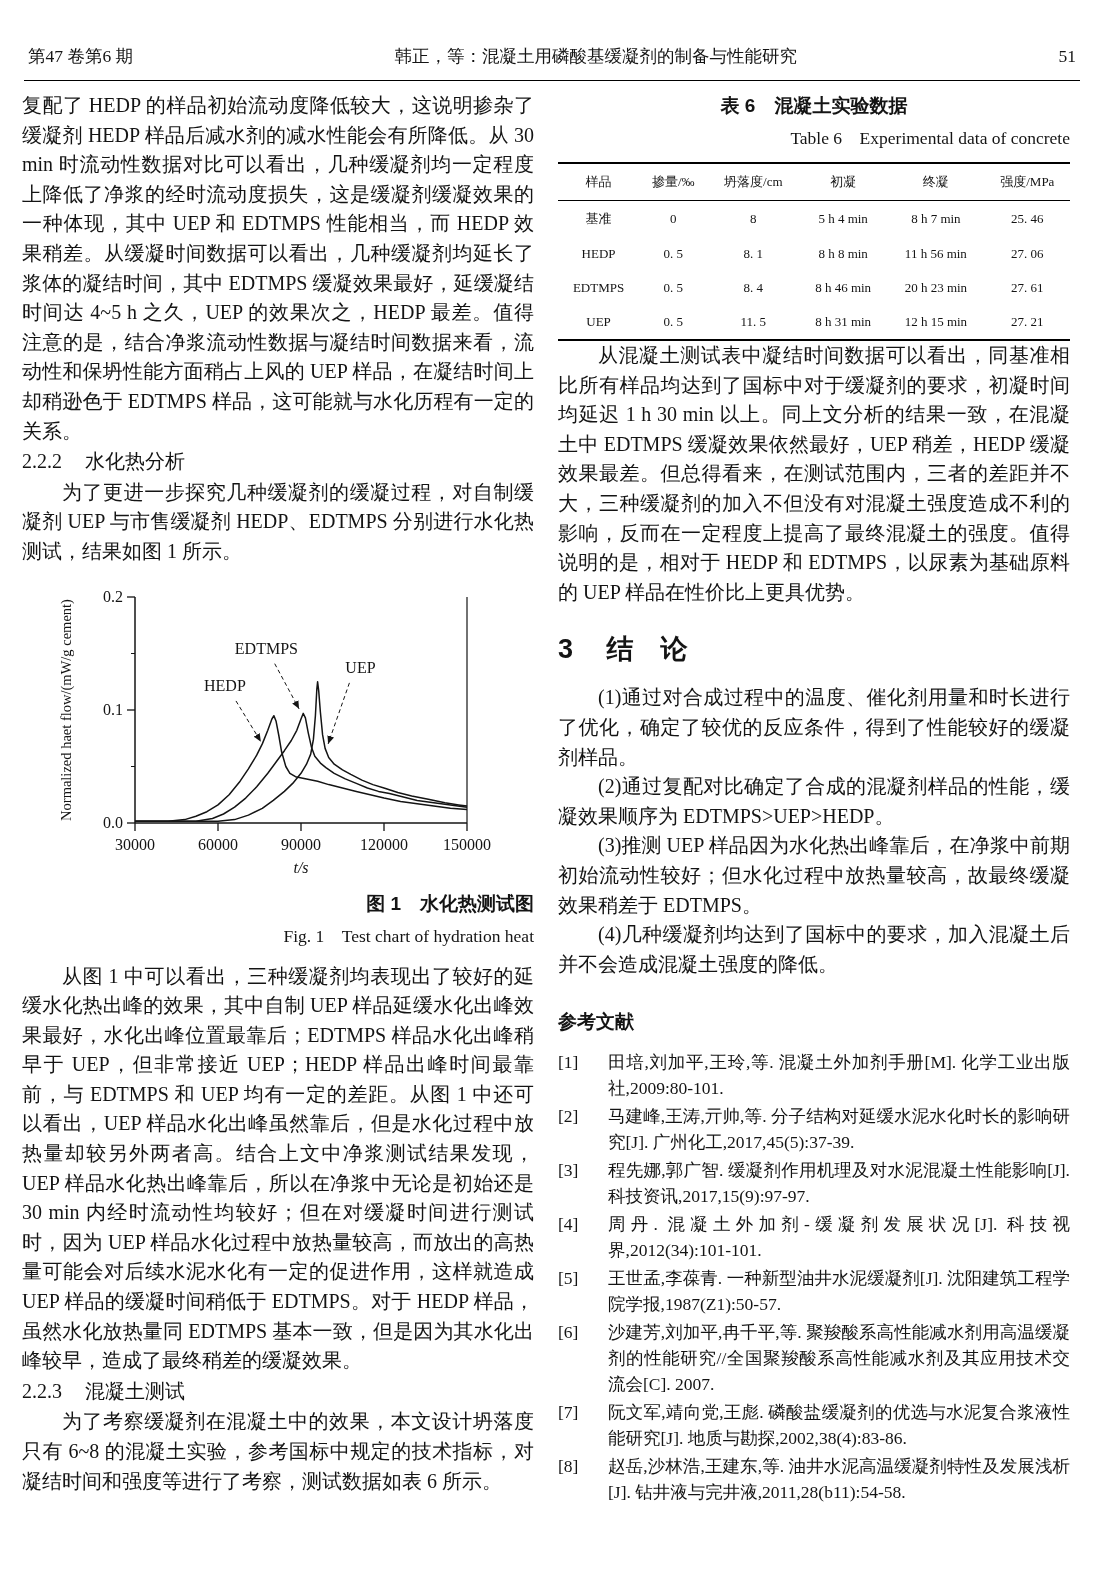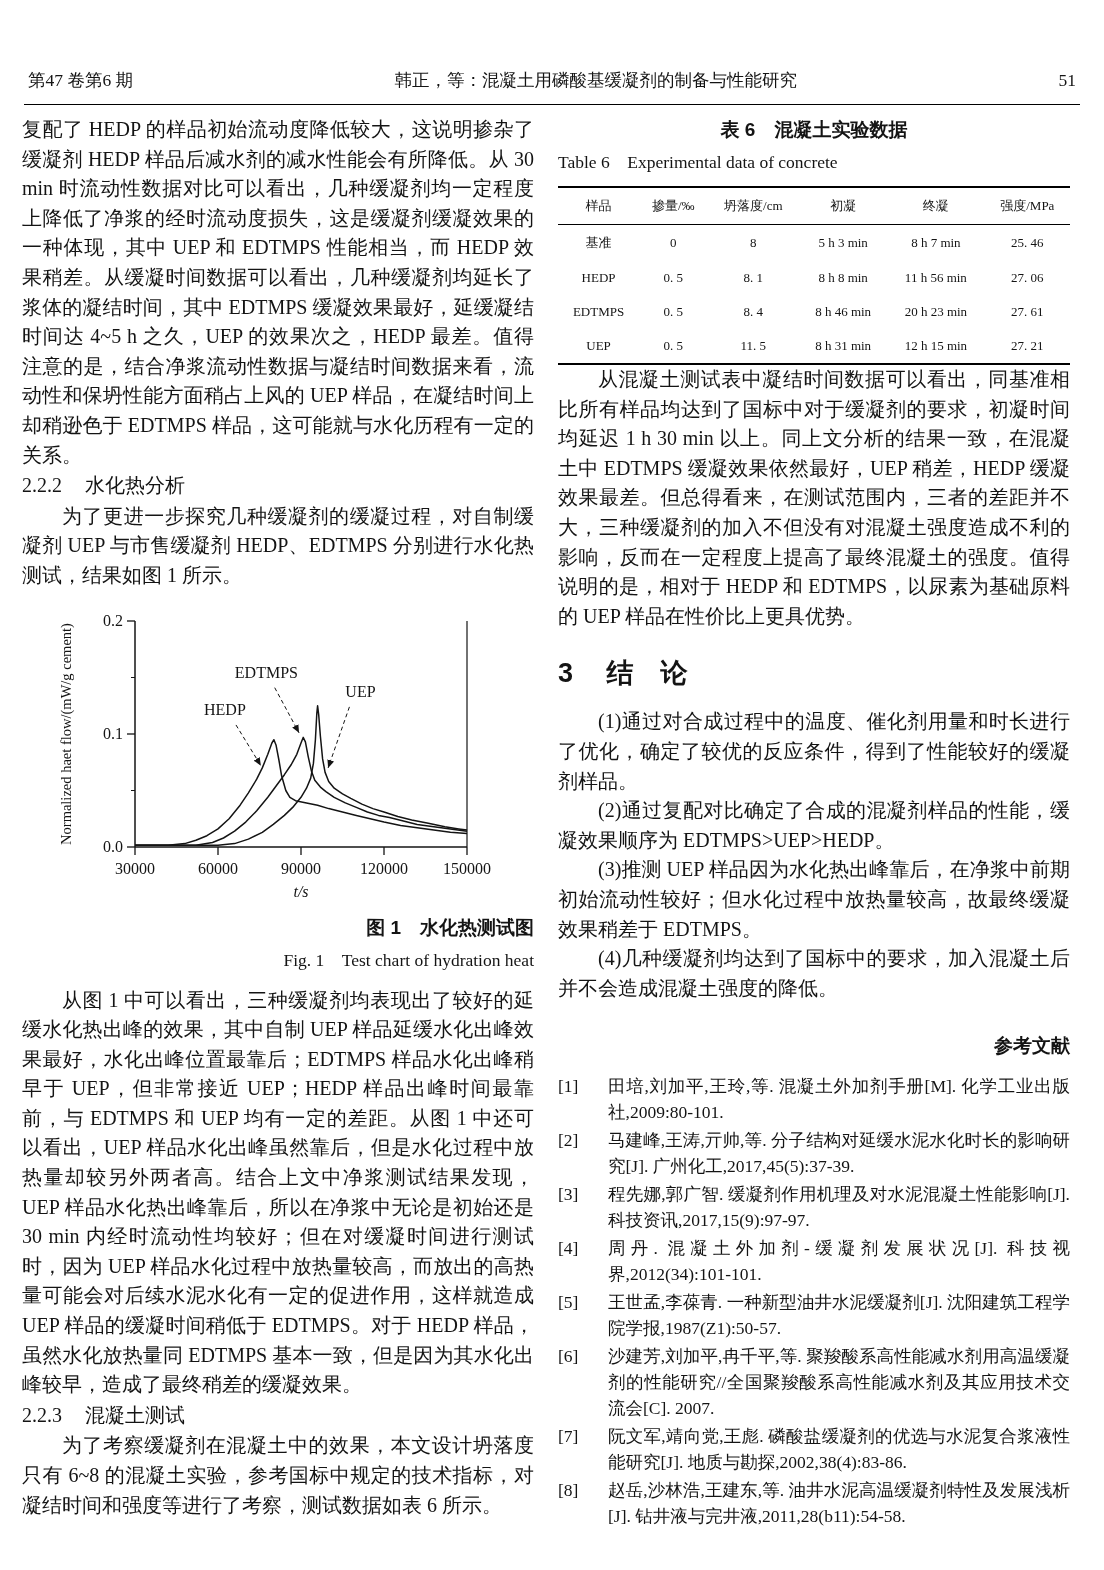--- a/index.html
+++ b/index.html
@@ -3,51 +3,51 @@
 <meta charset="utf-8">
 <style>
   html,body{margin:0;padding:0;background:#ffffff;}
   .page{
     position:relative;width:1104px;height:1570px;margin:0 auto;background:#fff;
     font-family:"Liberation Serif","DejaVu Serif",serif;color:#141414;overflow:hidden;
     box-sizing:border-box;
   }
   .pg-header{
     display:flex;justify-content:space-between;align-items:baseline;
-    margin:0 24px;padding:68px 4px 12px 4px;
+    margin:0 24px;padding:44px 4px 12px 4px;
     border-bottom:1.8px solid #000;font-size:17.5px;
   }
   .pg-header .mid{flex:1;text-align:center;}
   .cols{display:flex;gap:24px;padding:10px 34px 0 22px;}
   .col{width:518px;box-sizing:border-box;}
   p.body{font-size:20px;line-height:29.6px;text-align:justify;margin:0;}
   .indent{text-indent:2em;}
   h4.subsec{font-size:20px;font-weight:normal;margin:1px 0;line-height:29.6px;}
   h4.subsec .num{margin-right:18px;}
   figure{margin:8px 0 2px 0;text-align:center;}
   figure svg{display:inline-block;}
   .cap-zh{text-align:right;font-weight:bold;font-size:19px;margin-top:10px;font-family:"Liberation Sans","DejaVu Sans",sans-serif;}
   .cap-en{text-align:right;font-size:17.5px;margin-top:7px;margin-bottom:14px;}
   .tbl-cap-zh{text-align:center;font-weight:bold;font-size:19px;margin-top:2px;font-family:"Liberation Sans","DejaVu Sans",sans-serif;}
-  .tbl-cap-en{text-align:left;font-size:17.5px;margin-top:7px;}
+  .tbl-cap-en{text-align:right;font-size:17.5px;margin-top:7px;}
   table.exp{
     width:100%;border-collapse:collapse;margin-top:12px;font-size:13px;
     border-top:2.4px solid #000;border-bottom:2.4px solid #000;
   }
   table.exp th,table.exp td{font-weight:normal;text-align:center;padding:9px 2px;white-space:nowrap;}
   table.exp thead tr{border-bottom:1.4px solid #000;}
   .after-table{margin-top:14px;}
   h2.concl{
     font-size:27px;font-weight:bold;margin:24px 0 16px 0;
     font-family:"Liberation Sans","DejaVu Sans",sans-serif;
   }
   h2.concl .num{margin-right:26px;}
   .concl-item{margin:0;}
   .ref-head{
-    text-align:right;font-weight:bold;font-size:19px;margin:30px 0 14px 0;
+    text-align:left;font-weight:bold;font-size:19px;margin:30px 0 14px 0;
     font-family:"Liberation Sans","DejaVu Sans",sans-serif;
   }
   ol.refs{list-style:none;margin:0;padding:0;font-size:17.5px;line-height:26px;}
   ol.refs li{display:flex;margin:0 0 2px 0;}
   .ref-label{flex:none;width:50px;}
   .ref-text{flex:1;text-align:justify;}
 </style>
 </head>
 <body>
 
@@ -140,21 +140,21 @@
             <th>初凝</th>
             <th>终凝</th>
             <th>强度/MPa</th>
           </tr>
         </thead>
         <tbody>
           <tr>
             <td>基准</td>
             <td>0</td>
             <td>8</td>
-            <td>5 h 3 min</td>
+            <td>5 h 4 min</td>
             <td>8 h 7 min</td>
             <td>25. 46</td>
           </tr>
           <tr>
             <td>HEDP</td>
             <td>0. 5</td>
             <td>8. 1</td>
             <td>8 h 8 min</td>
             <td>11 h 56 min</td>
             <td>27. 06</td>

